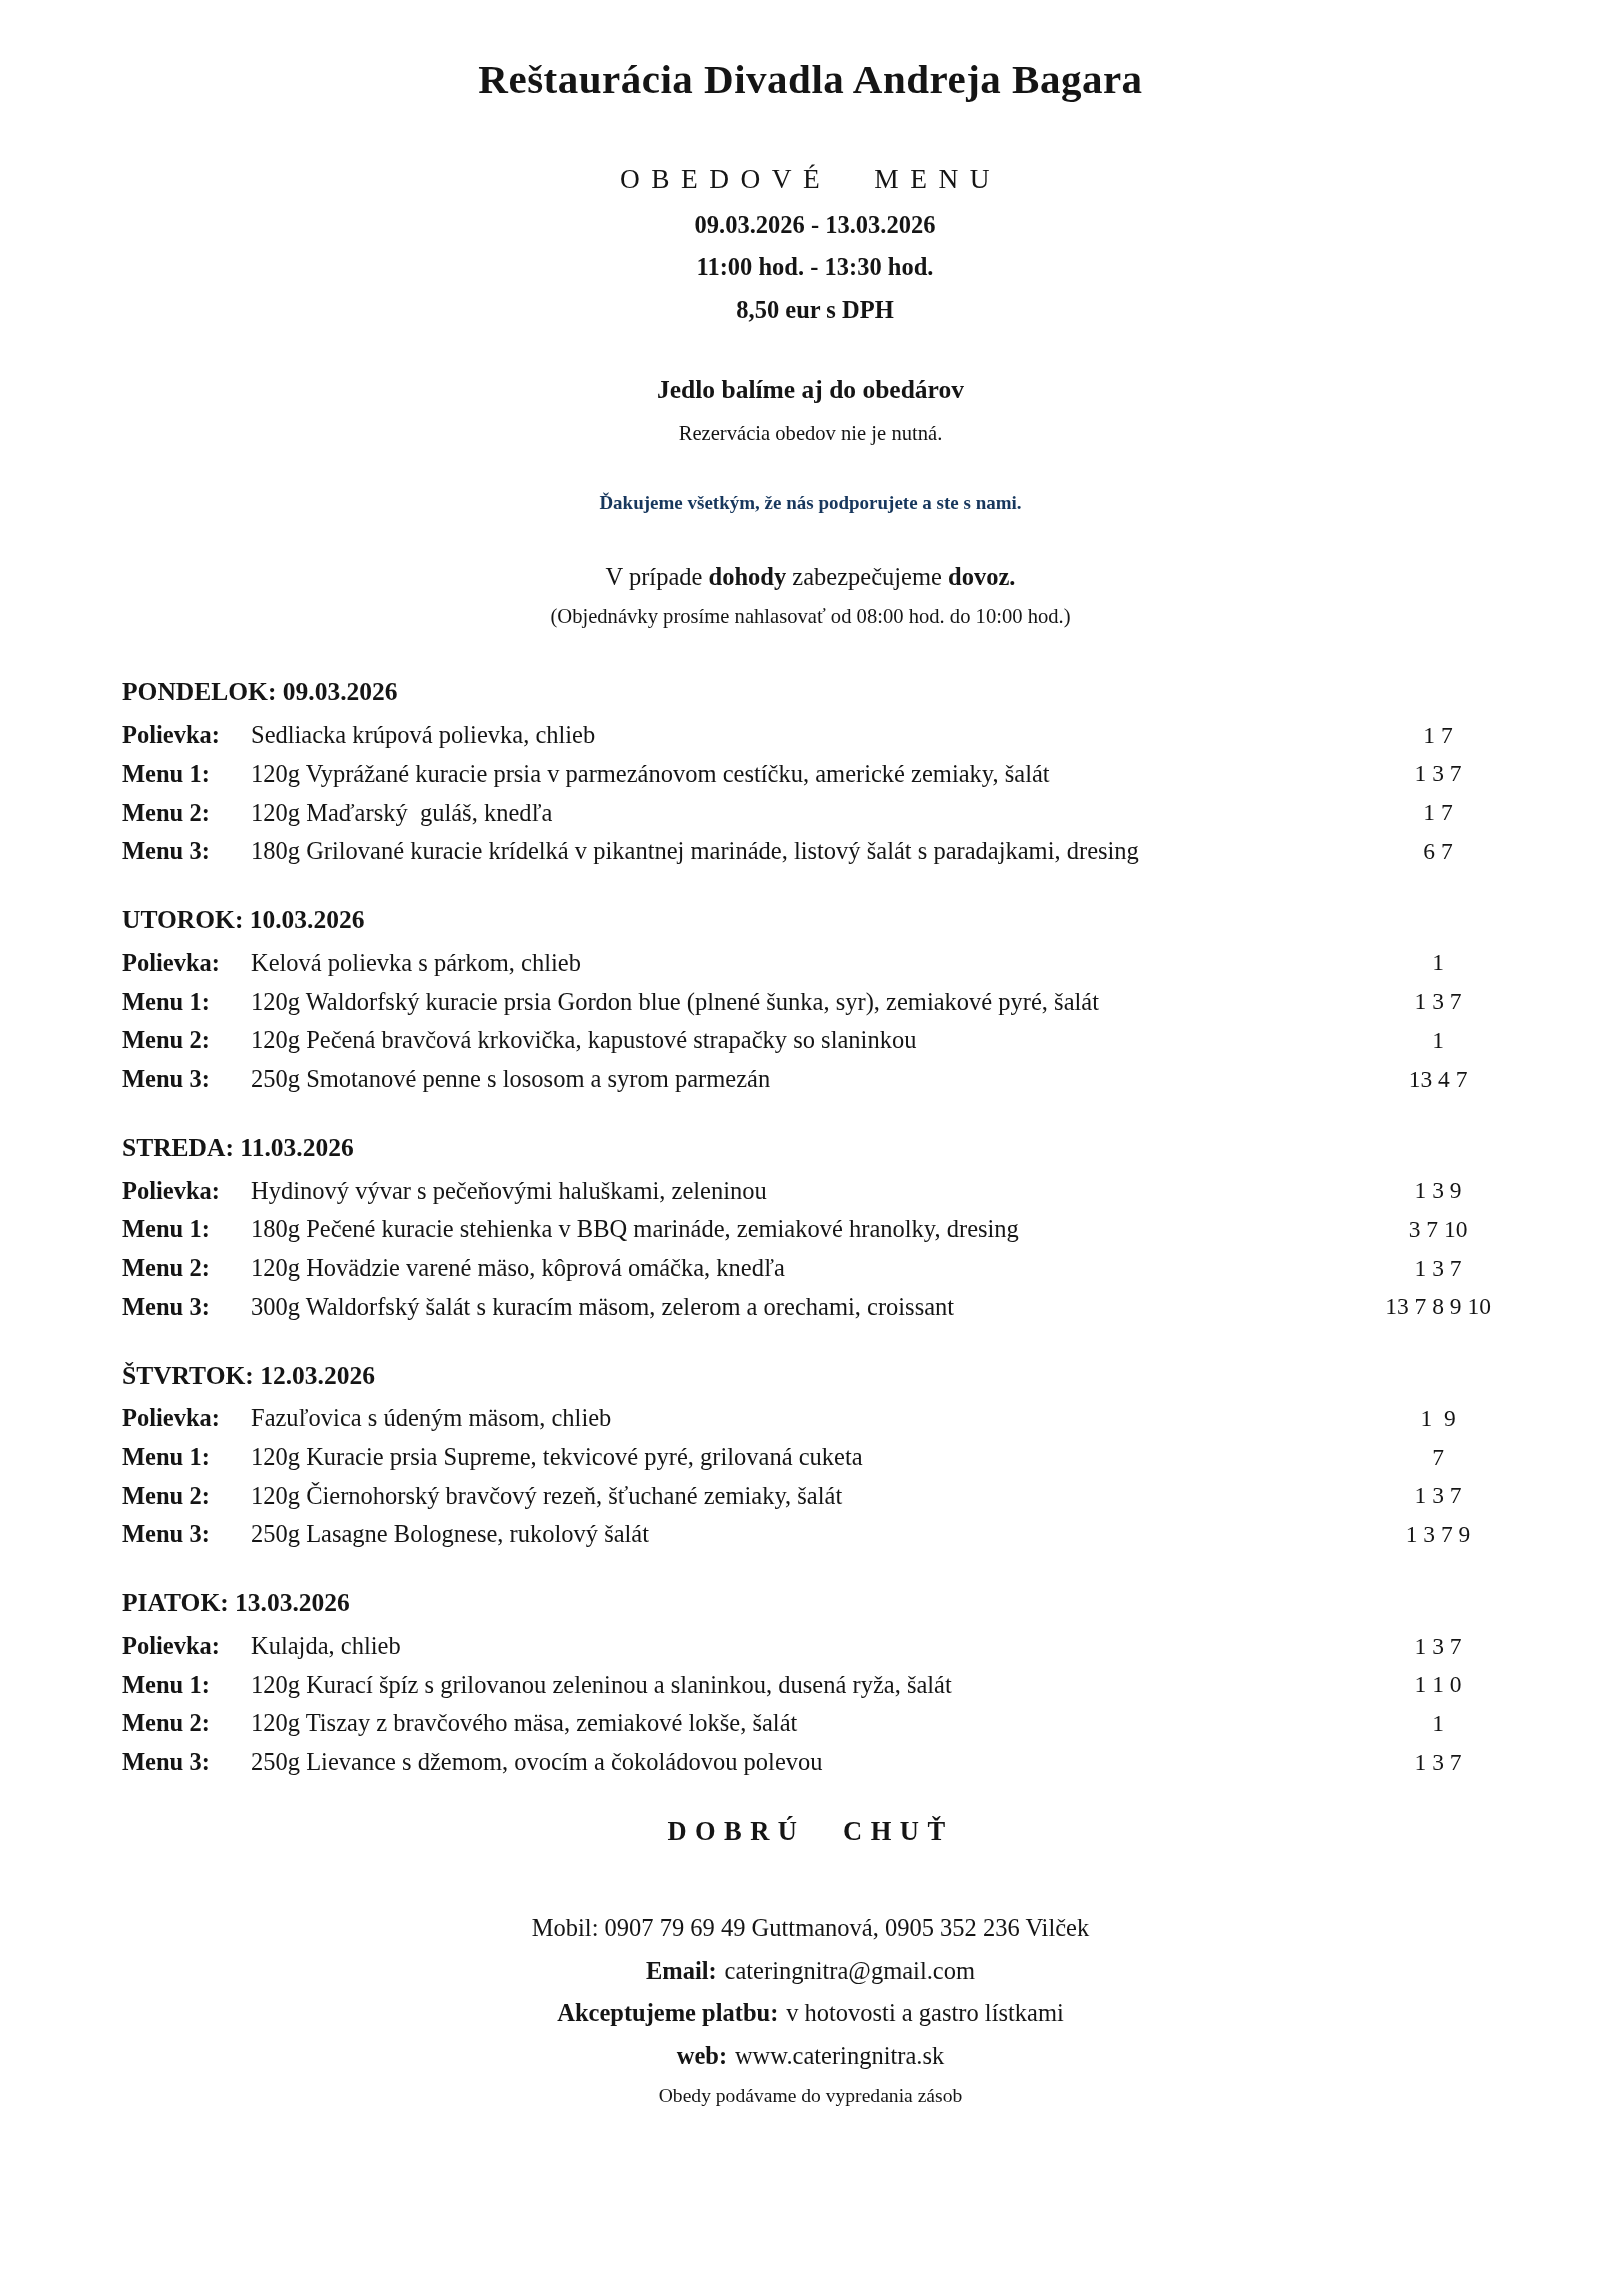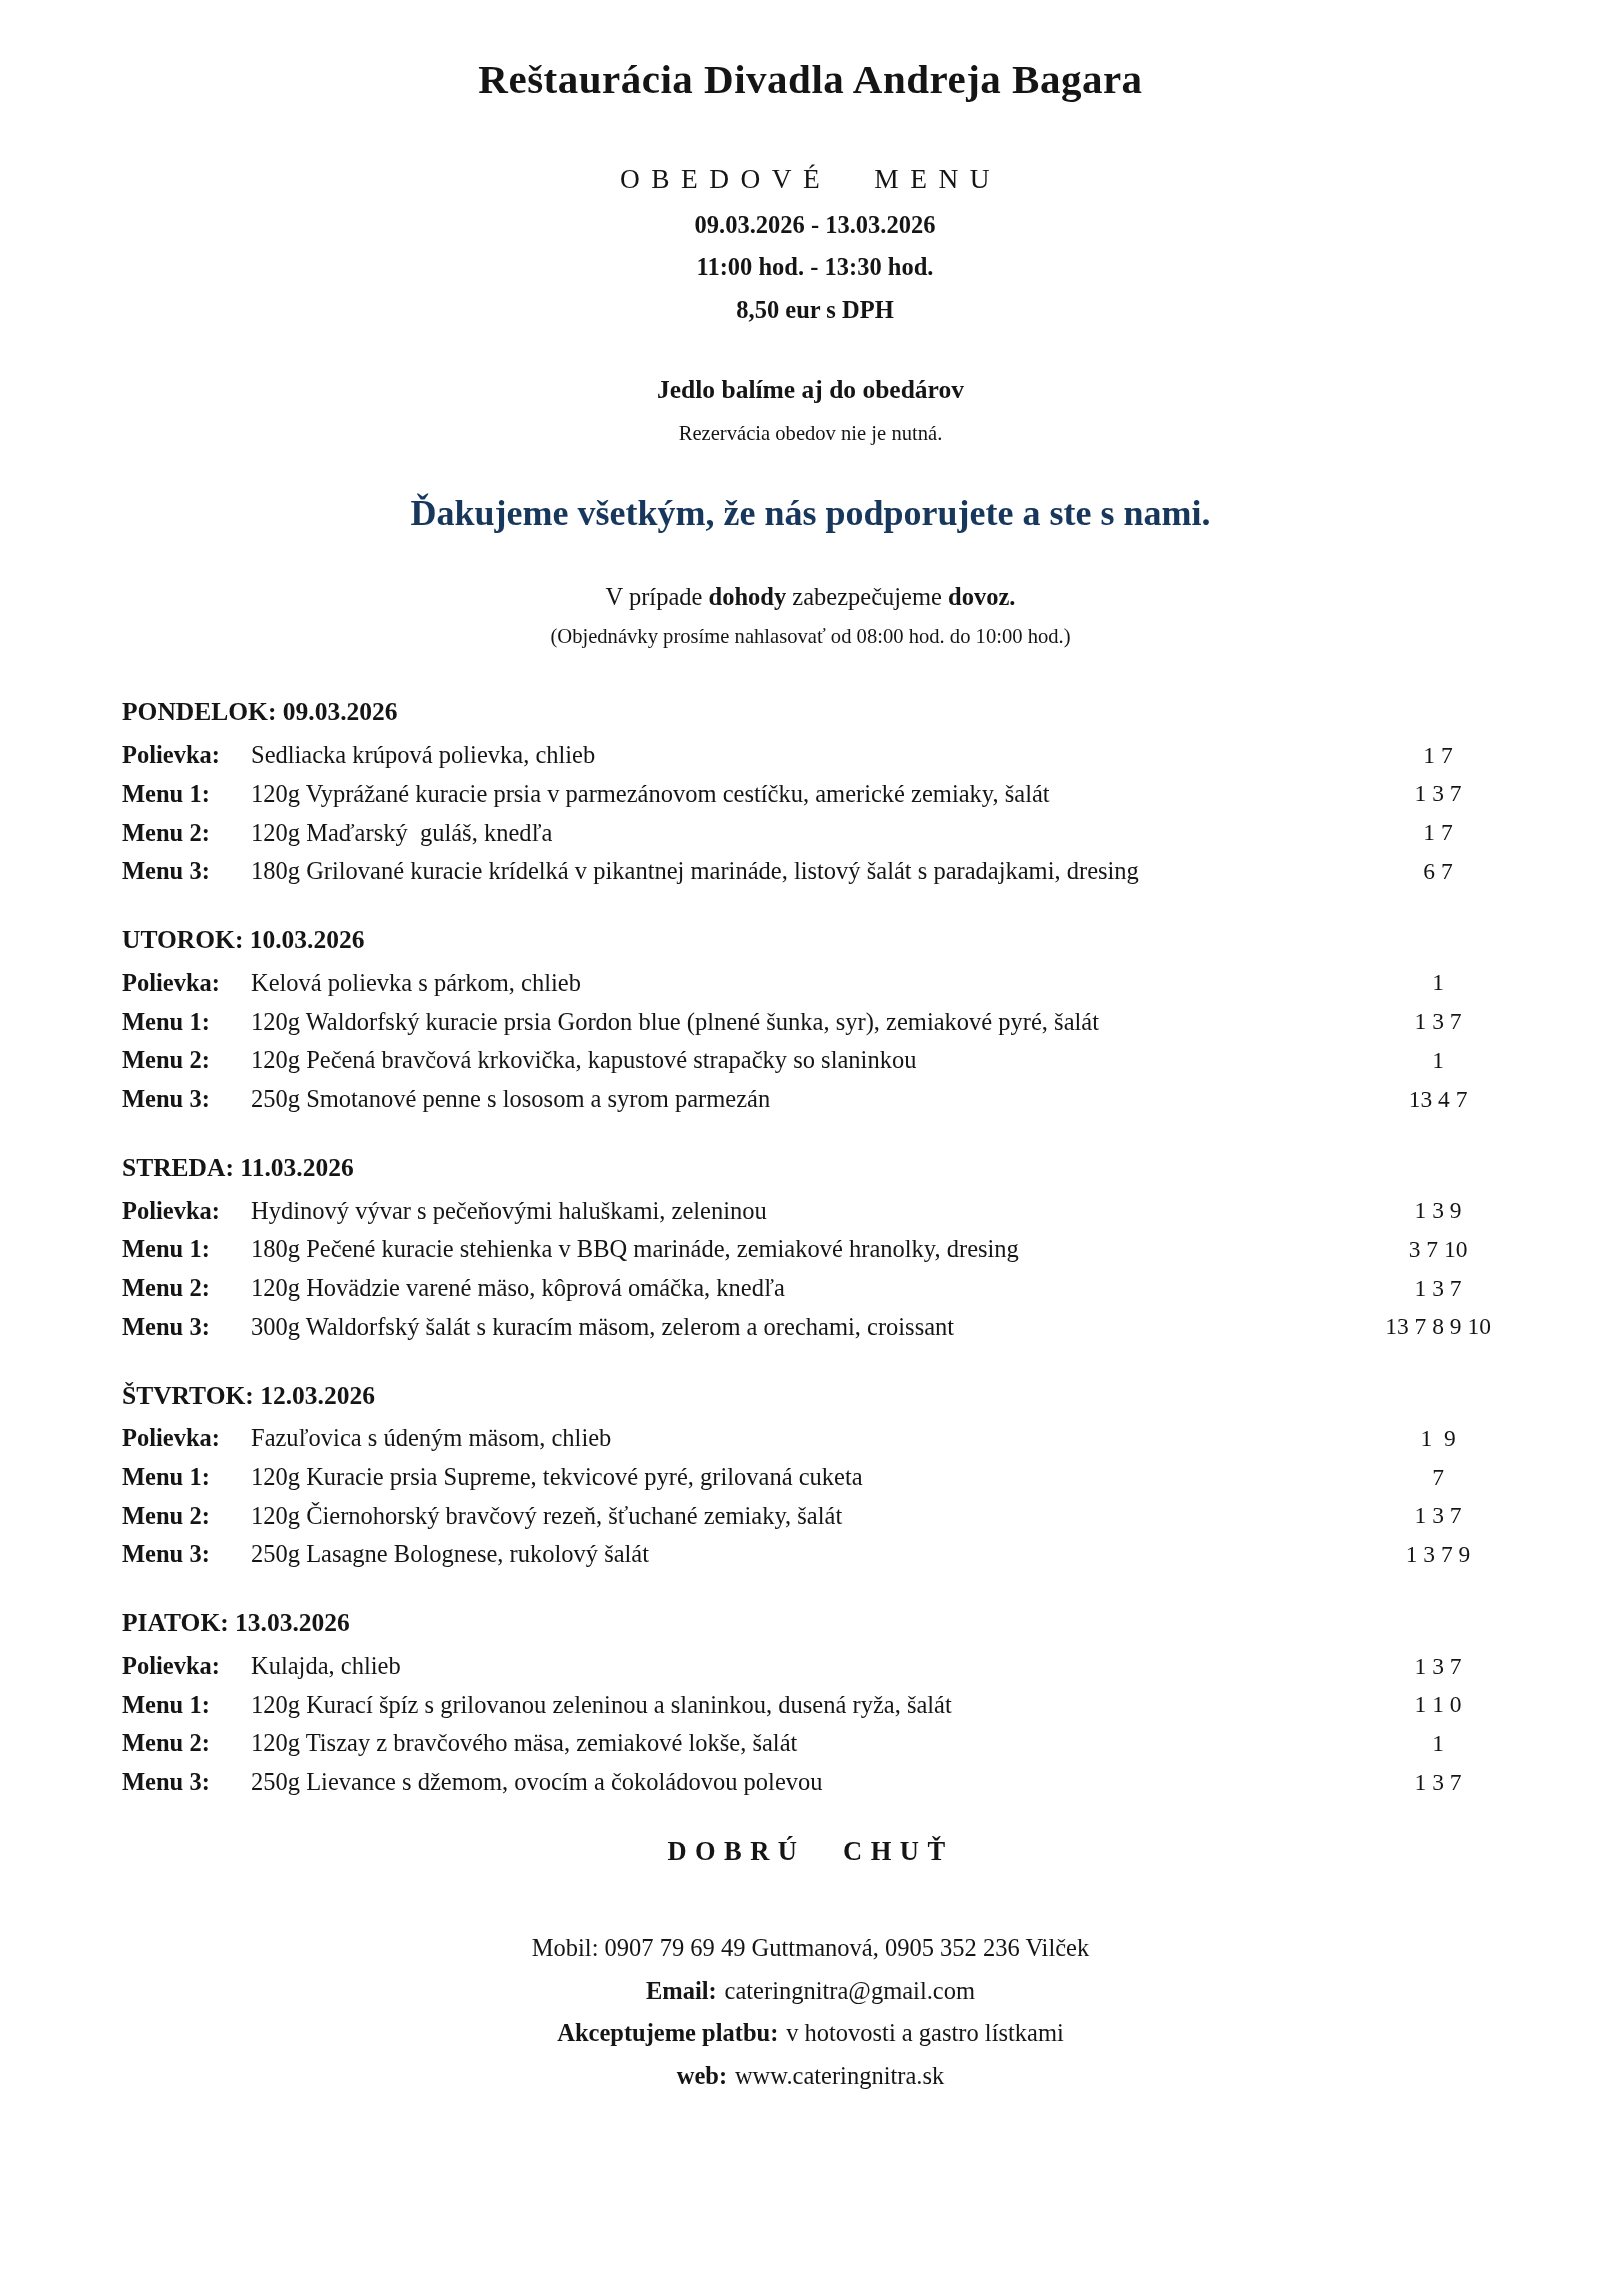--- a/index.html
+++ b/index.html
@@ -37,21 +37,21 @@
   .note-strong {
     font-size: 25.5px;
     font-weight: bold;
     margin: 51px 0 16.7px 0;
   }
   .note-small {
     font-size: 20.6px;
     margin: 0 0 0 0;
   }
   .thanks {
-    font-size: 36px;
+    font-size: 19px;
     font-weight: bold;
     margin: 47px 0 0 0;
   }
   .delivery {
     font-size: 24.5px;
     margin: 49px 0 14.7px 0;
   }
   .orders {
     font-size: 20.6px;
     margin: 0;

